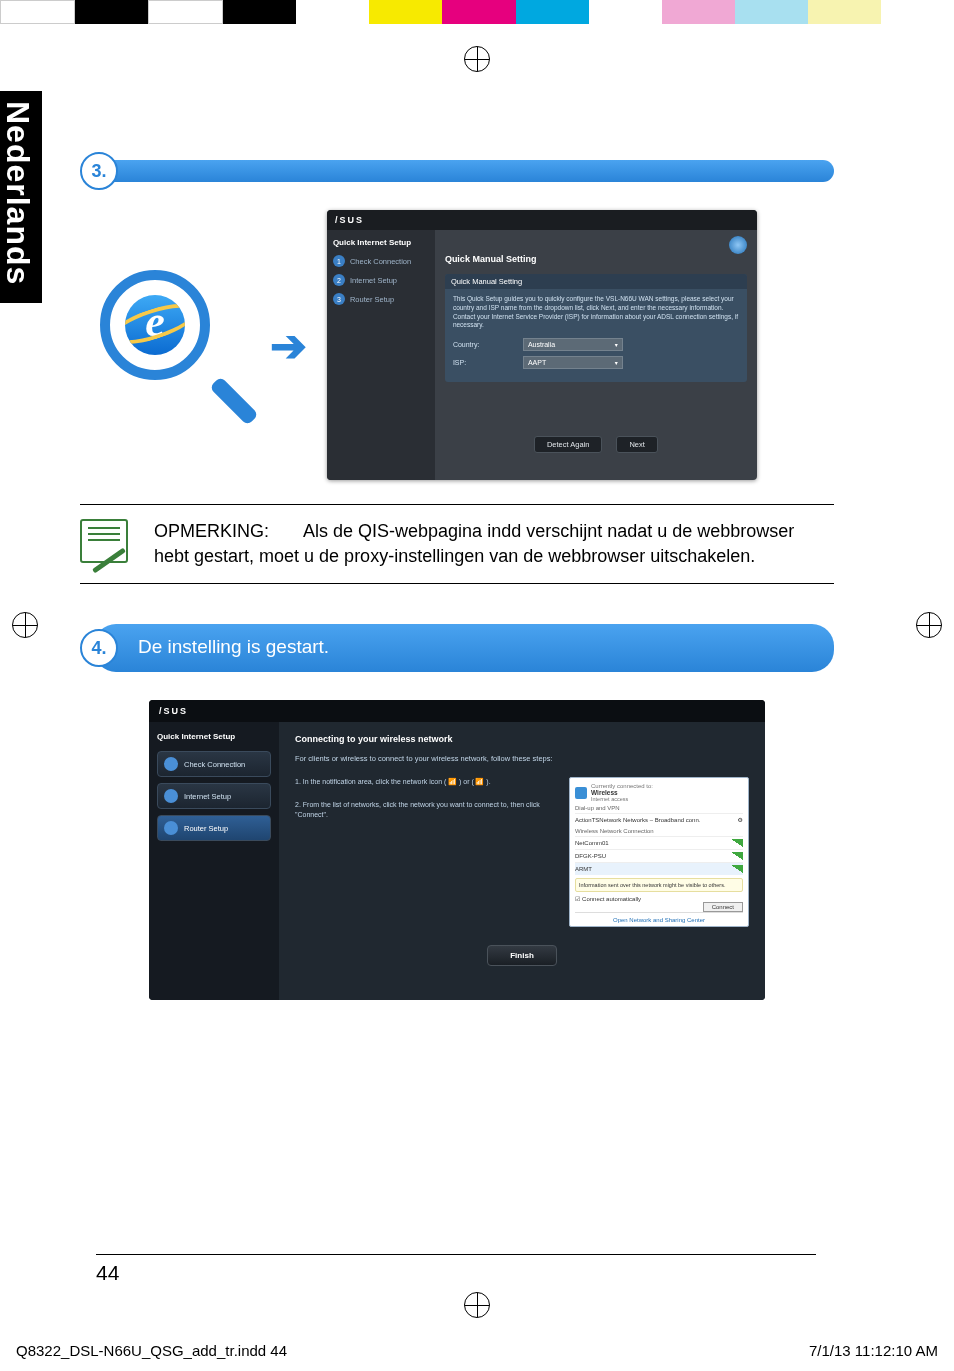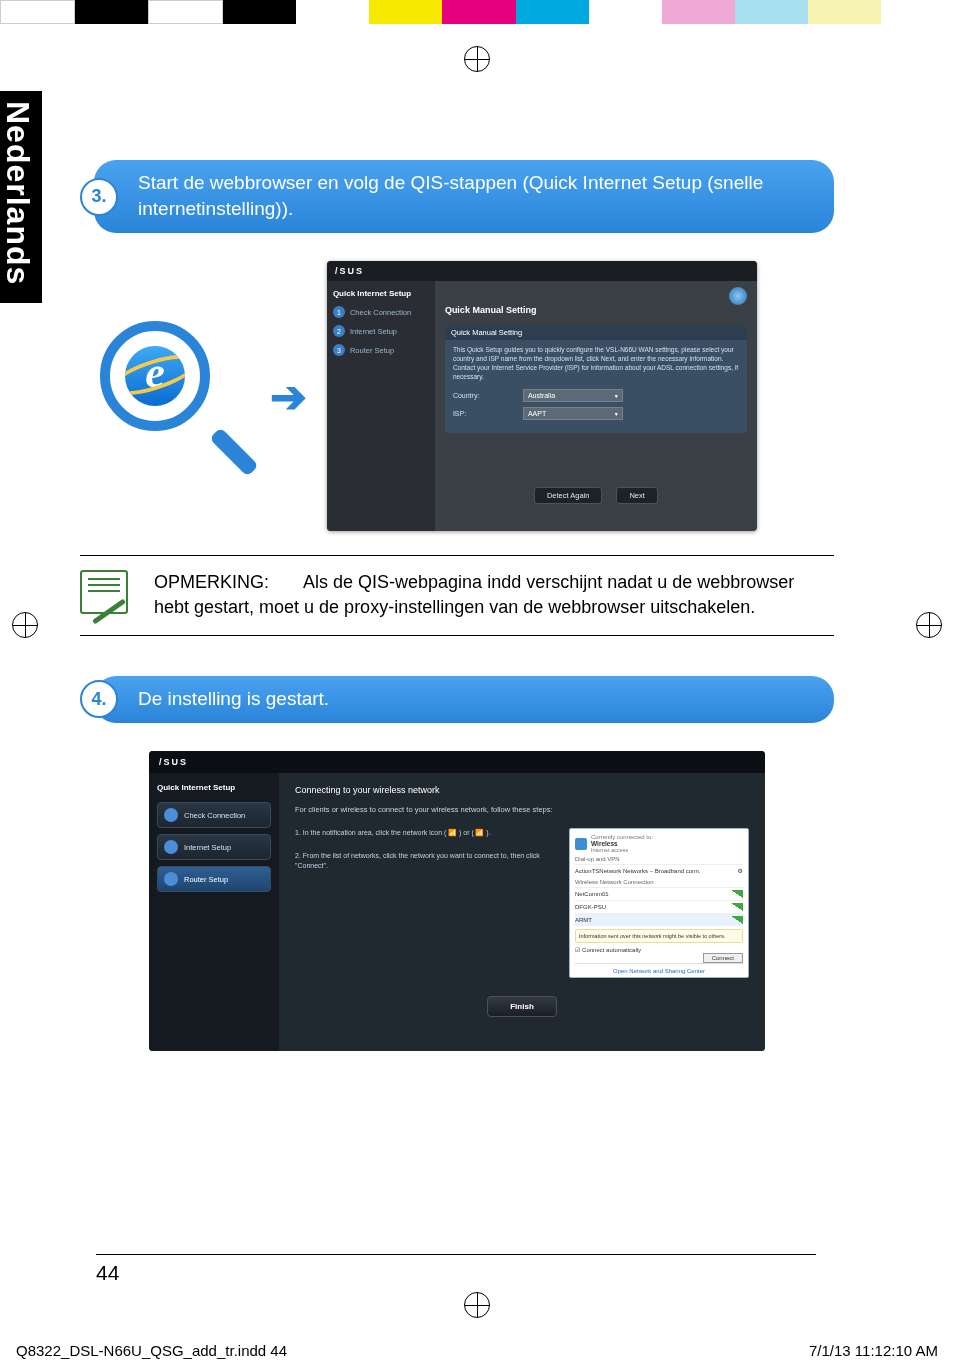--- a/index.html
+++ b/index.html
@@ -167,21 +167,21 @@
   .router2 .topbar{height:22px;background:#0b0e12;display:flex;align-items:center;padding:0 10px;gap:8px;}
   .router2 .topbar .brand{color:#fff;font-weight:700;letter-spacing:2px;font-size:9px;}
   .router2 .topbar .model{color:#9fb4c9;font-size:14px;margin-top:44px;}
   .router2 .body{display:flex;height:calc(100% - 22px);}
   .router2 .side{width:130px;background:#151a21;padding:10px 8px;}
   .router2 .side .hd{color:#fff;font-weight:700;margin-bottom:10px;font-size:8px;}
   .router2 .side .btn{display:flex;align-items:center;gap:6px;padding:5px 6px;border-radius:4px;margin:6px 0;font-size:7.5px;color:#cfe0ef;background:linear-gradient(#2a3644,#1c2530);border:1px solid #3a4a5c;}
   .router2 .side .btn.active{background:linear-gradient(#2f5f95,#1f4570);color:#fff;}
   .router2 .side .btn .ico{width:14px;height:14px;border-radius:50%;background:#4a8fd6;flex-shrink:0;}
   .router2 .main{flex:1;padding:12px 16px;background:#202830;position:relative;}
-  .router2 .main h4{color:#fff;font-size:9px;margin-bottom:10px;font-weight:400;}
+  .router2 .main h4{color:#fff;font-size:9px;margin-bottom:10px;font-weight:700;}
   .router2 .main .sub{color:#c0d4e6;font-size:7.5px;margin-bottom:14px;}
   .router2 .cols{display:flex;gap:18px;}
   .router2 .lcol{flex:1;font-size:7px;color:#c0d4e6;line-height:1.5;}
   .router2 .lcol p{margin-bottom:12px;}
   .router2 .win{
     width:180px;height:150px;background:#fff;border:1px solid #9fb4c9;border-radius:2px;
     padding:5px;color:#333;font-size:6.5px;
   }
   .router2 .win .wtop{display:flex;align-items:center;gap:4px;margin-bottom:3px;}
   .router2 .win .wtop .wi{width:12px;height:12px;background:#3a8fd6;border-radius:2px;}
@@ -224,21 +224,20 @@
 <div class="regmark reg-left"></div>
 <div class="regmark reg-right"></div>
 <div class="regmark reg-bottom"></div>
 
 <div class="page">
 
   <div class="lang-tab">Nederlands</div>
 
   <div class="step-pill">
     <div class="num-circle">3.</div>
-    <span>Start de webbrowser en volg de QIS-stappen (Quick Internet Setup (snelle internetinstelling)).</span>
   </div>
 
   <div class="shotrow">
     <div class="mag">
       <div class="mag-ring">
         <div class="mag-e">
             <span>e</span>
             <div class="orbit"></div>
           </div>
       </div>

